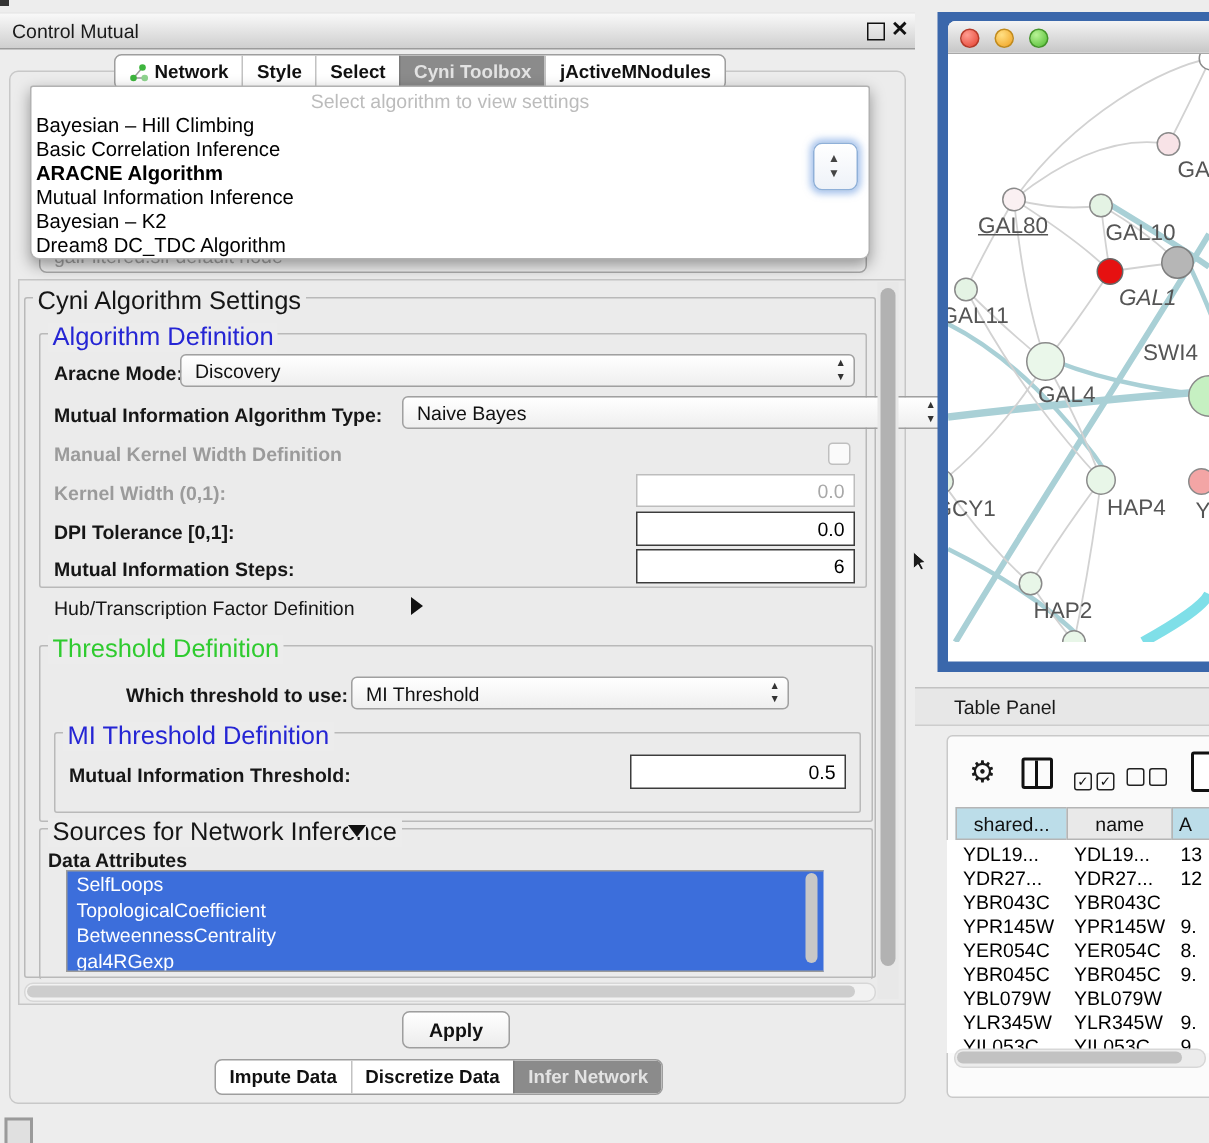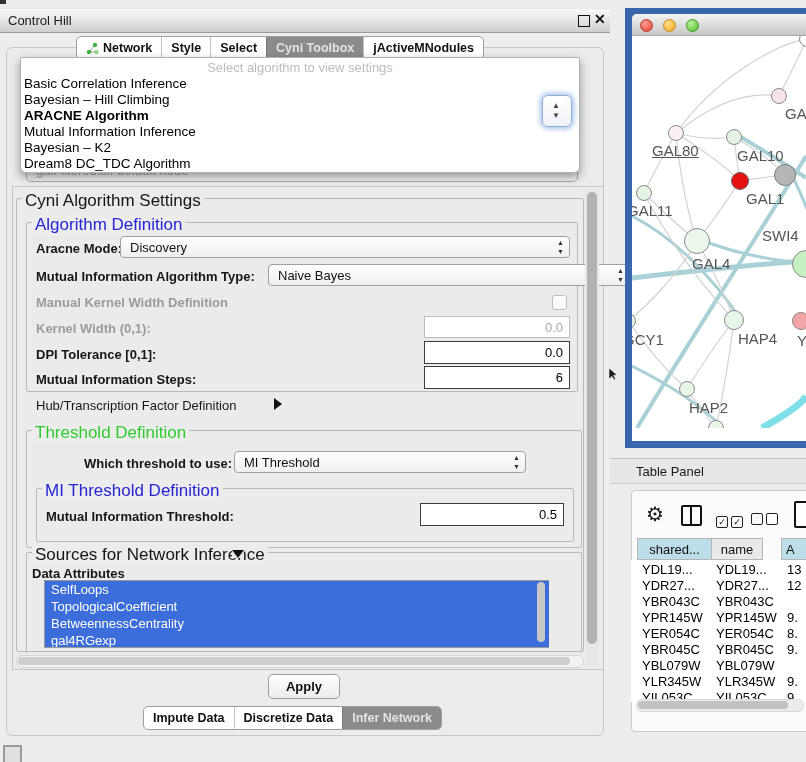--- a/index.html
+++ b/index.html
@@ -73,21 +73,21 @@
       font-size:9px;line-height:10px;text-align:center;margin-right:3px;}
 </style>
 </head>
 <body>
 
 <div class="stage">
 
   <div class="abs" style="left:0;top:0;width:6px;height:4px;background:#333;"></div>
 
   <div class="abs titlebar">
-    <span class="t">Control Hill</span>
+    <span class="t">Control Mutual</span>
     <span class="float-box"></span>
     <span class="close-x">✕</span>
   </div>
 
   <div class="abs" style="left:6px;top:47px;width:596px;height:687px;background:#ececec;border:1px solid #c8c8c8;border-radius:6px;"></div>
 
   <div class="abs seg" style="left:76px;top:36px;">
     <div class="it">
       <svg width="13" height="13" viewBox="0 0 13 13">
         <line x1="3" y1="10" x2="9" y2="3" stroke="#9a9a9a" stroke-width="1"></line>
@@ -115,22 +115,22 @@
   <div class="abs" style="left:26px;top:158px;width:552px;height:24px;border:1px solid #ababab;border-radius:5px;background:#f2f2f2;z-index:5;box-sizing:border-box;">
     <span style="position:absolute;left:9px;top:4px;font-size:13px;color:#a4a4a4;">galFiltered.sif default node</span>
   </div>
 
   <div class="abs" style="left:542px;top:95px;width:30px;height:32px;border:1px solid #8fb0d8;border-radius:6px;background:linear-gradient(#ffffff,#eef2f8);box-shadow:0 0 5px 2px rgba(95,145,220,.55);z-index:11;box-sizing:border-box;">
     <div style="position:absolute;left:9px;top:5px;font-size:8px;line-height:10px;color:#444;">▲<br>▼</div>
   </div>
 
   <div class="abs popup">
     <span class="ph">Select algorithm to view settings</span>
+    <span class="li">Bayesian – Hill Climbing</span>
     <span class="li">Basic Correlation Inference</span>
-    <span class="li">Bayesian – Hill Climbing</span>
     <span class="li b">ARACNE Algorithm</span>
     <span class="li">Mutual Information Inference</span>
     <span class="li">Bayesian – K2</span>
     <span class="li">Dream8 DC_TDC Algorithm</span>
   </div>
 
   <div class="abs" style="left:12px;top:186px;width:590px;height:482px;background:#ebebeb;border:1px solid #c6c6c6;"></div>
 
   <div class="abs fs" style="left:16px;top:198px;width:566px;height:452px;"></div>
   <span class="fs-label" style="left:22px;top:191px;color:#161616;background:#ebebeb;">Cyni Algorithm Settings</span>
@@ -263,21 +263,21 @@
     </svg>
 
     <div class="node" style="left: 167px; top: -5px; width: 16px; height: 16px; background: rgb(255, 255, 255);"></div>
     <div class="node" style="left: 139px; top: 52px; width: 16px; height: 16px; background: rgb(248, 227, 231);"></div>
     <div class="nlabel" style="left:153px;top:69px;">GAL7</div>
     <div class="node" style="left: 36px; top: 89px; width: 16px; height: 16px; background: rgb(250, 240, 242);"></div>
     <div class="nlabel" style="left:20px;top:106px;text-decoration:underline;">GAL80</div>
     <div class="node" style="left: 94px; top: 93px; width: 16px; height: 16px; background: rgb(228, 243, 228);"></div>
     <div class="nlabel" style="left:105px;top:111px;">GAL10</div>
     <div class="node" style="left: 99px; top: 136px; width: 18px; height: 18px; border-color: rgb(102, 102, 102); background: rgb(230, 17, 17);"></div>
-    <div class="nlabel" style="left:114px;top:154px;">GAL1</div>
+    <div class="nlabel" style="left:114px;top:154px;font-style:italic;">GAL1</div>
     <div class="node" style="left: 142px; top: 128px; width: 22px; height: 22px; border-color: rgb(126, 126, 126); background: rgb(182, 182, 182);"></div>
     <div class="node" style="left: 4px; top: 149px; width: 16px; height: 16px; background: rgb(228, 243, 228);"></div>
     <div class="nlabel" style="left:-5px;top:166px;">GAL11</div>
     <div class="nlabel" style="left:130px;top:191px;">SWI4</div>
     <div class="node" style="left: 160px; top: 214px; width: 28px; height: 28px; background: rgb(198, 240, 194);"></div>
     <div class="node" style="left: 52px; top: 192px; width: 26px; height: 26px; background: rgb(234, 247, 234);"></div>
     <div class="nlabel" style="left:60px;top:219px;">GAL4</div>
     <div class="node" style="left: -12px; top: 277px; width: 16px; height: 16px; background: rgb(228, 243, 228);"></div>
     <div class="nlabel" style="left:-9px;top:295px;">GCY1</div>
     <div class="node" style="left: 92px; top: 274px; width: 20px; height: 20px; background: rgb(232, 246, 232);"></div>
@@ -303,21 +303,21 @@
     <span class="cb">✓</span><span class="cb">✓</span>
   </div>
   <div class="abs" style="left:751px;top:511px;">
     <span class="cb"></span><span class="cb"></span>
   </div>
   <div class="abs" style="left:794px;top:501px;width:16px;height:23px;border:2px solid #111;border-radius:2px;background:#fff;"></div>
 
   <div class="hcell" style="left:637px;top:538px;width:75px;background:#bcdde9;">
     <span>shared...</span>
   </div>
-  <div class="hcell" style="left:711px;top:538px;width:52px;background:#e9e9e9;">
+  <div class="hcell" style="left:711px;top:538px;width:71px;background:#e9e9e9;">
     <span>name</span>
   </div>
   <div class="hcell" style="left:781px;top:538px;width:30px;background:#bcdde9;justify-content:flex-start;padding-left:4px;">
     <span>A</span>
   </div>
 
   <div class="abs" style="left:631px;top:560px;width:176px;height:142px;overflow:hidden;background:#fff;">
     <div>
         <span class="trow-cell" style="left:11px;top:2px;">YDL19...</span>
         <span class="trow-cell" style="left:85px;top:2px;">YDL19...</span>

